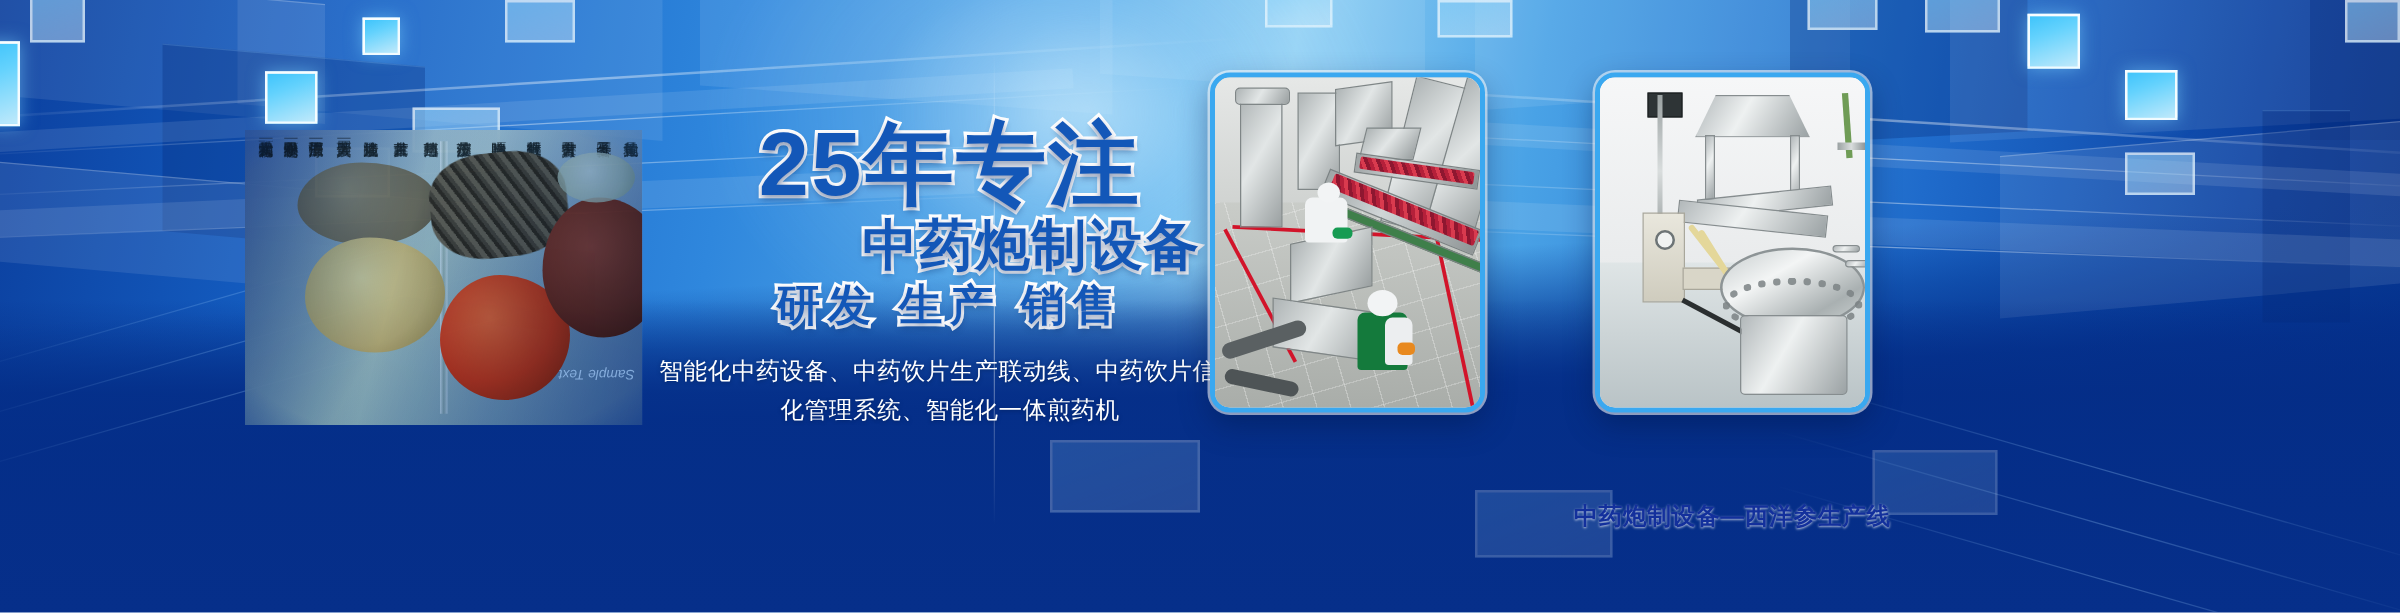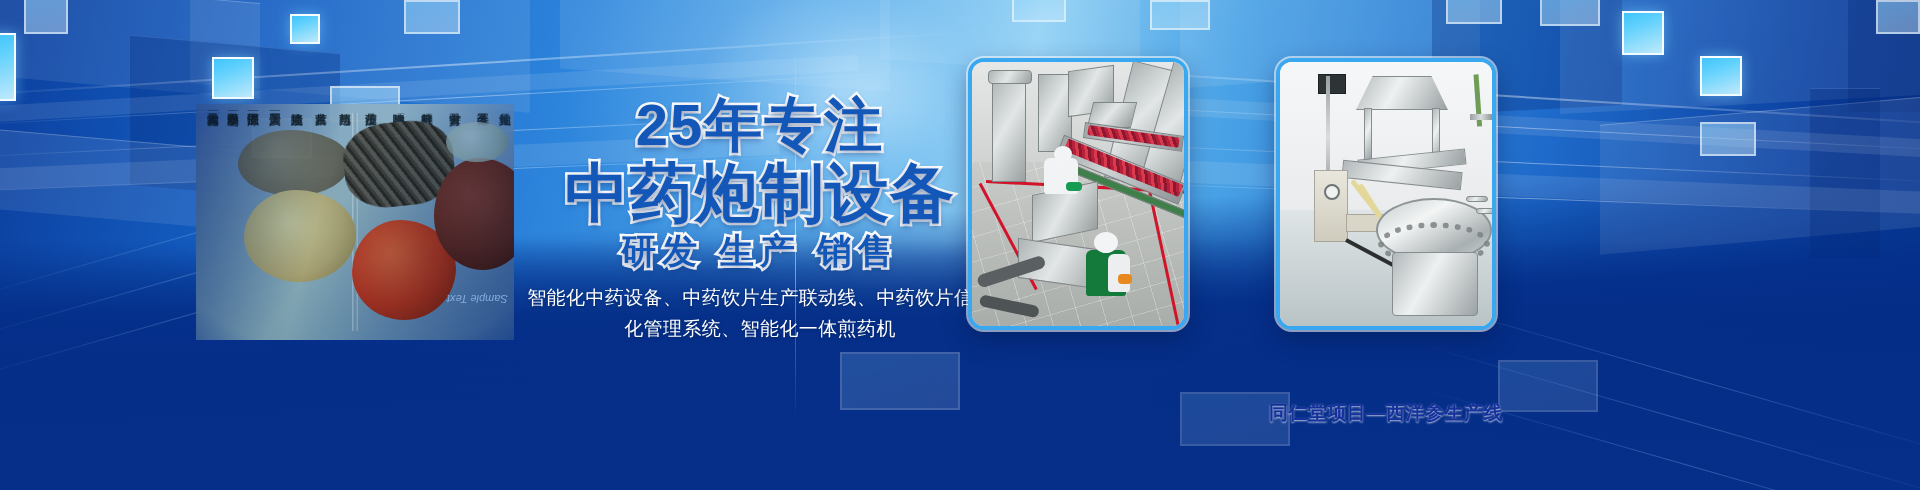--- a/index.html
+++ b/index.html
@@ -125,22 +125,22 @@
   #headline{position:absolute;left:560px;top:96px;width:400px;text-align:center;}
   .hl{
     font-weight:bold;
     color:#1357b8;
     letter-spacing:2px;
     line-height:1;
     -webkit-text-stroke:5px #ffffff;
     paint-order:stroke fill;
     text-shadow:0 3px 6px rgba(2,30,90,.45);
   }
-  .hl-1{font-size:58px;margin-bottom:7px;}
-  .hl-2{font-size:64px;margin-bottom:8px;letter-spacing:1px;}
+  .hl-1{font-size:72px;margin-bottom:7px;}
+  .hl-2{font-size:44px;margin-bottom:8px;letter-spacing:1px;text-align:right;}
   .hl-3{font-size:35px;margin-bottom:18px;letter-spacing:6px;}
   .hl-sub{
     font-size:21px;font-weight:bold;color:#13509f;letter-spacing:.5px;
     -webkit-text-stroke:3.5px #ffffff;paint-order:stroke fill;
     text-shadow:0 2px 4px rgba(2,30,90,.35);
   }
   #desc{
     position:absolute;left:520px;top:282px;width:480px;
     text-align:center;color:#ffffff;
     font-size:19px;line-height:31px;letter-spacing:.4px;
@@ -392,15 +392,15 @@
       <div class="hose" style="left:80px;top:120px;width:50px;height:5px;transform:rotate(58deg);"></div>
       <div class="pipe" style="left:66px;top:176px;width:60px;height:4px;transform:rotate(28deg);background:#2b2f30;"></div>
 
       <div class="drum" style="left:96px;top:136px;width:116px;height:64px;"></div>
       <div class="chainring" style="left:98px;top:160px;width:112px;height:44px;"></div>
       <div class="steel" style="left:112px;top:190px;width:86px;height:64px;border-radius:4px;"></div>
       <div class="steel" style="left:186px;top:134px;width:22px;height:6px;border-radius:3px;"></div>
       <div class="steel" style="left:196px;top:146px;width:20px;height:6px;border-radius:3px;"></div>
     </div>
   </div>
-  <div class="cap" id="cap-2">同仁堂项目—西洋参生产线</div>
+  <div class="cap" id="cap-2">中药炮制设备—西洋参生产线</div>
 
 </div>
 
 </body></html>

